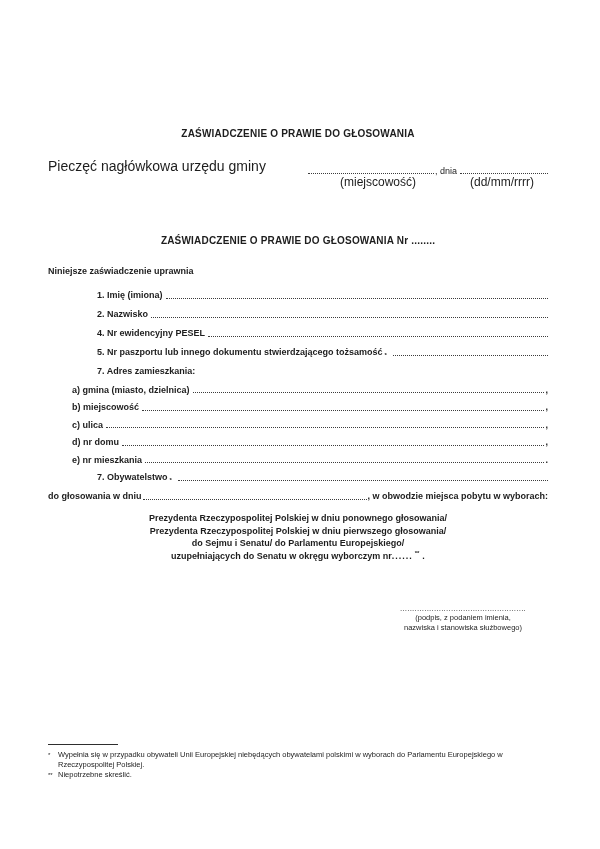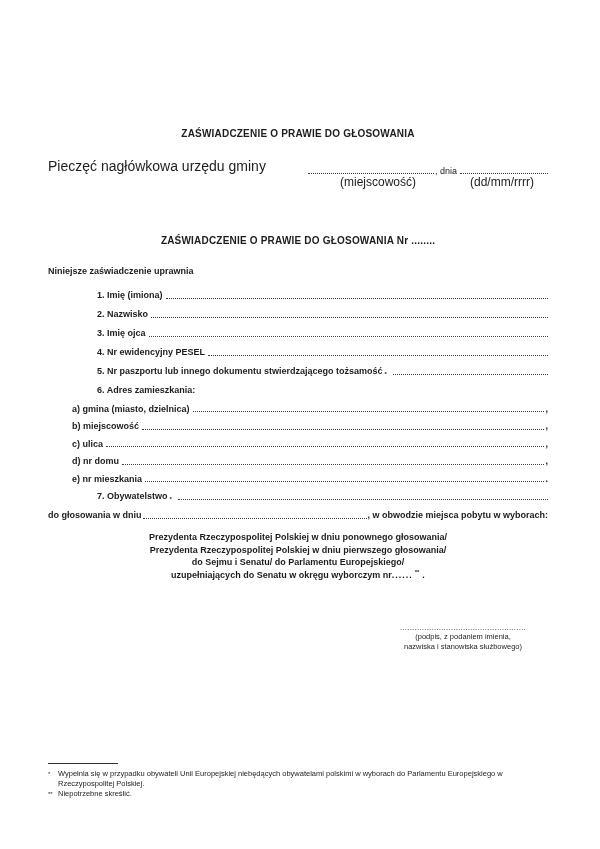--- a/index.html
+++ b/index.html
@@ -98,34 +98,30 @@
   <div class="fields">
     <div class="frow">
       <span class="lbl">1. Imię (imiona)</span>
       <span class="dots"></span>
     </div>
     <div class="frow">
       <span class="lbl">2. Nazwisko</span>
       <span class="dots"></span>
     </div>
     <div class="frow">
-      <span class="lbl">3. Imię ojca</span>
-      <span class="dots"></span>
-    </div>
-    <div class="frow">
       <span class="lbl">4. Nr ewidencyjny PESEL</span>
       <span class="dots"></span>
     </div>
     <div class="frow">
       <span class="lbl">5. Nr paszportu lub innego dokumentu stwierdzającego tożsamość</span>
       <span class="mk">*</span>
       <span class="dots"></span>
     </div>
     <div class="frow">
-      <span class="lbl">6. Adres zamieszkania:</span>
+      <span class="lbl">7. Adres zamieszkania:</span>
     </div>
 
     <div class="addr">
       <div class="arow">
         <span class="lbl">a) gmina (miasto, dzielnica)</span>
         <span class="dots"></span>
         <span class="suffix">,</span>
       </div>
       <div class="arow">
         <span class="lbl">b) miejscowość</span>

